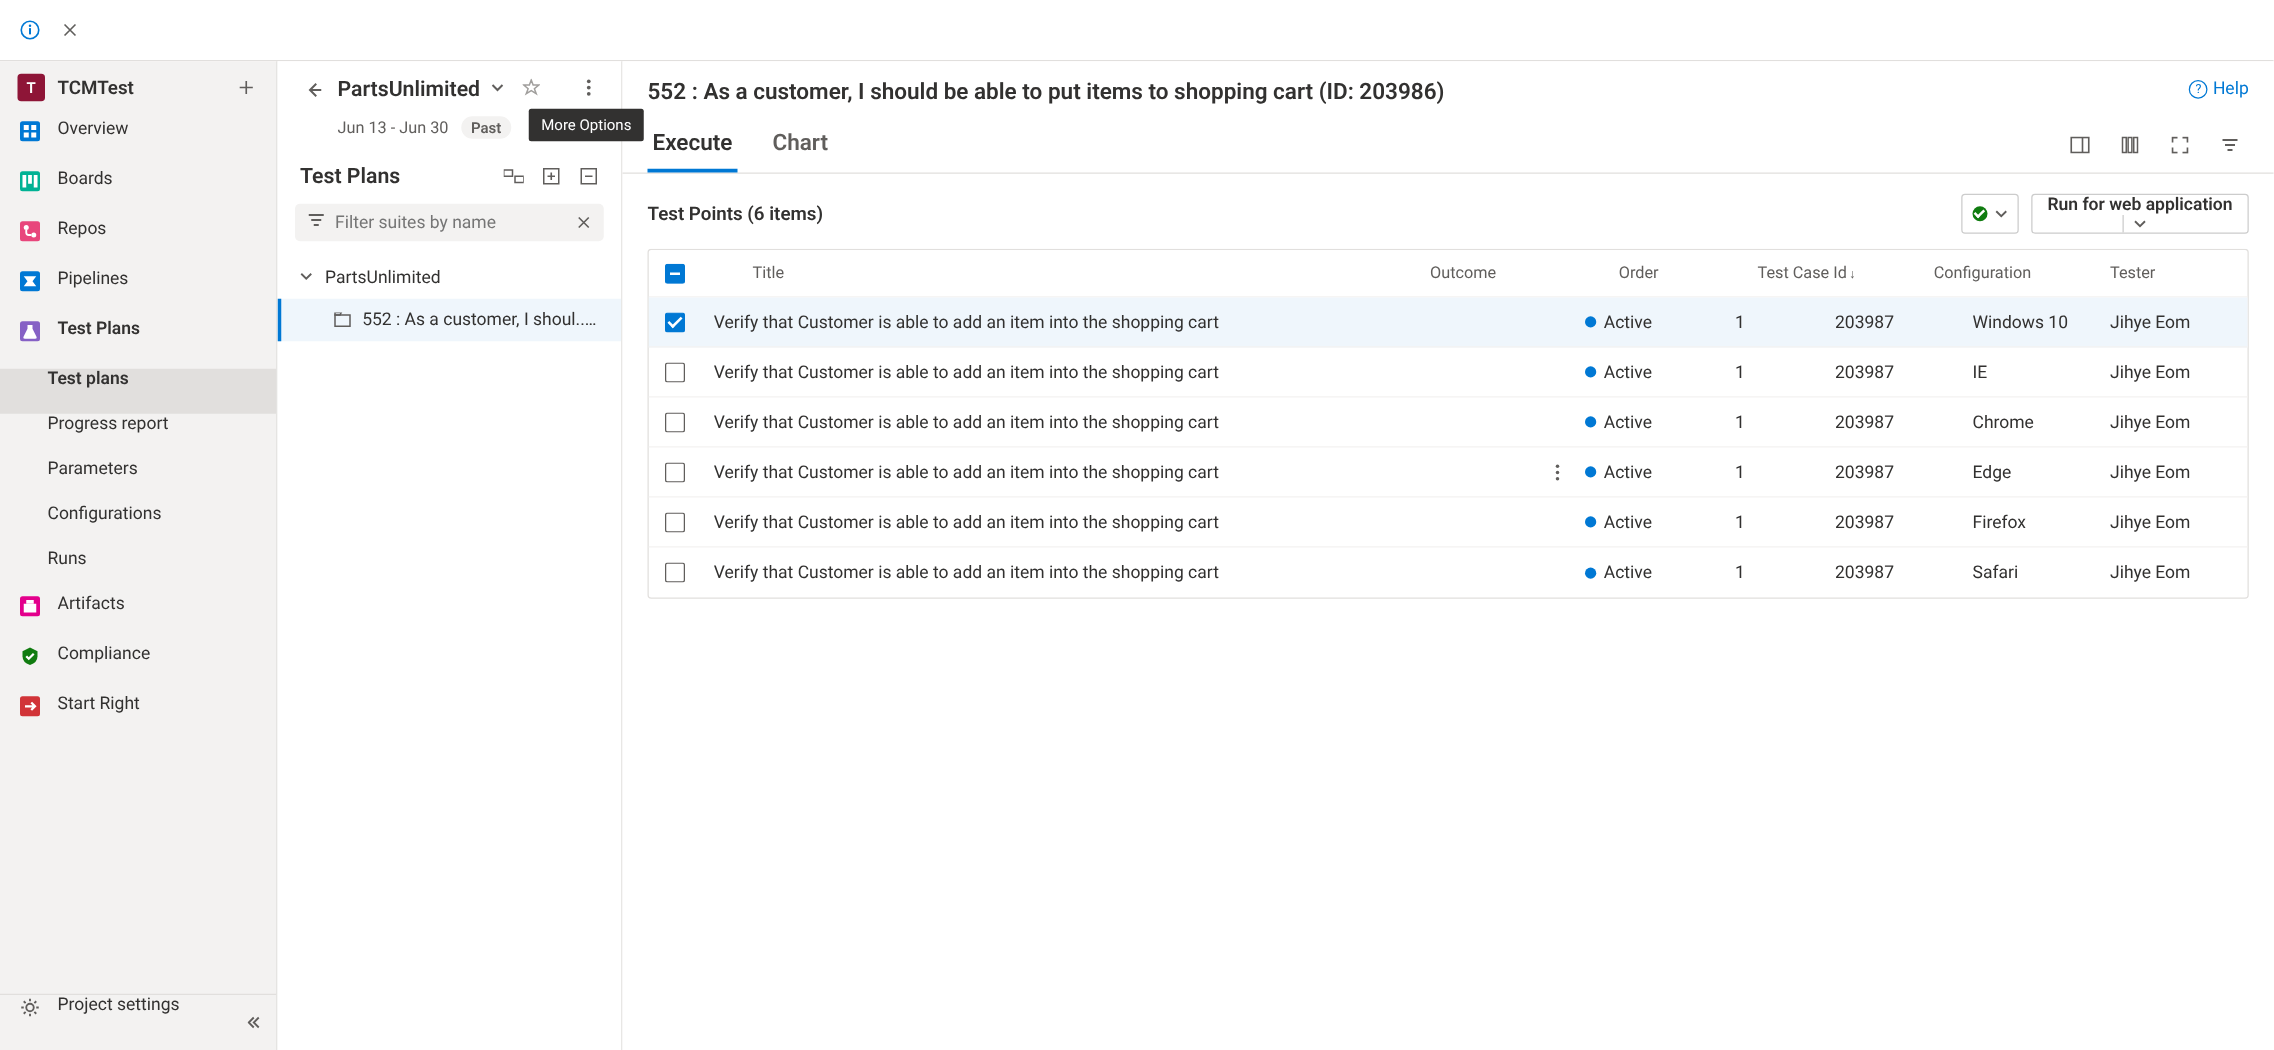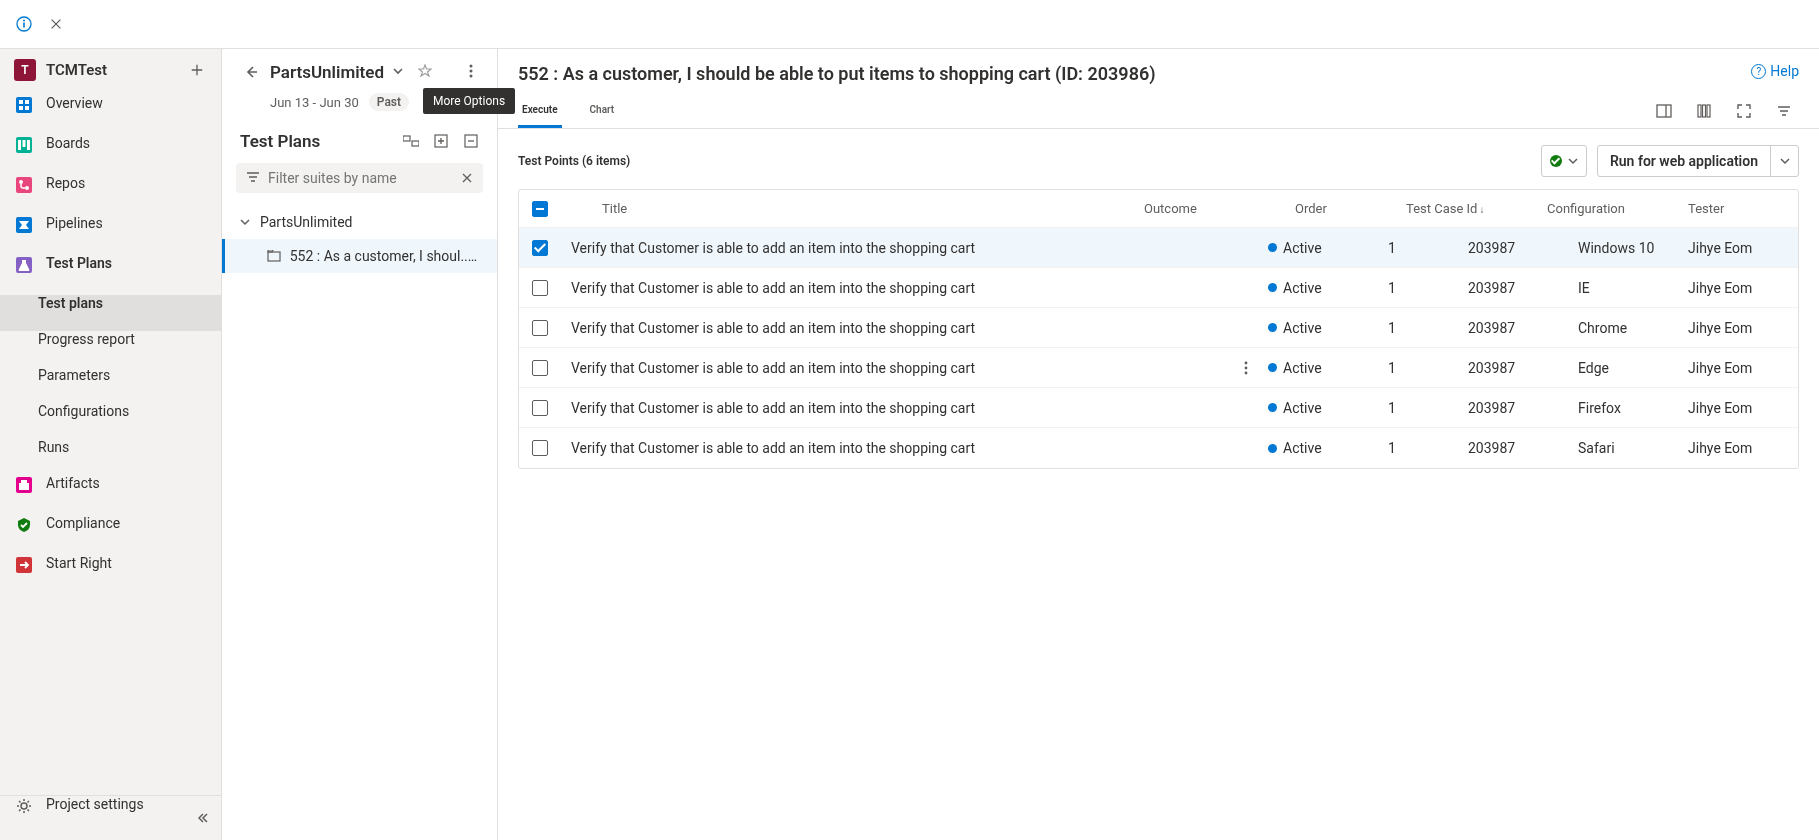--- a/index.html
+++ b/index.html
@@ -70,31 +70,31 @@
 .tree-item .label { overflow: hidden; text-overflow: ellipsis; white-space: nowrap; }
 
 
 .content { flex: 1; display: flex; flex-direction: column; min-width: 0; background: #fff; }
 .content-head { padding: 14px 20px 0 20px; display: flex; align-items: flex-start; }
 .content-head .title { font-weight: 600; font-size: 18px; flex: 1; }
 .content-head .help { color: #0078d4; display: flex; align-items: center; gap: 4px; cursor: pointer; font-size: 14px; }
 .content-head .help-icon { width: 15px; height: 15px; border: 1.5px solid #0078d4; border-radius: 50%; display: flex; align-items: center; justify-content: center; font-size: 10px; }
 
 .tabs-row { display: flex; align-items: center; padding: 0 20px; margin-top: 10px; border-bottom: 1px solid #e1dfdd; }
-.tabs-row .tab { padding: 10px 4px; margin-right: 24px; cursor: pointer; font-size: 10px; font-weight: 600; color: #605e5c; border-bottom: 3px solid transparent; }
+.tabs-row .tab { padding: 10px 4px; margin-right: 24px; cursor: pointer; font-size: 18px; font-weight: 600; color: #605e5c; border-bottom: 3px solid transparent; }
 .tabs-row .tab.active { color: #323130; border-bottom-color: #0078d4; }
 .tabs-row .spacer { flex: 1; }
 .tabs-row .tool { width: 30px; height: 30px; display: flex; align-items: center; justify-content: center; color: #605e5c; cursor: pointer; margin-left: 10px; }
 
 .points-bar { display: flex; align-items: center; padding: 16px 20px 12px 20px; }
-.points-bar .title { font-weight: 600; font-size: 12px; flex: 1; }
+.points-bar .title { font-weight: 600; font-size: 15px; flex: 1; }
 .points-bar .status-btn { border: 1px solid #cccccc; border-radius: 3px; height: 32px; display: flex; align-items: center; padding: 0 8px; gap: 6px; cursor: pointer; margin-right: 10px; }
 .points-bar .status-btn .dot-ok { width: 12px; height: 12px; background: #107c10; border-radius: 50%; position: relative; }
 .points-bar .status-btn .dot-ok::after { content: ""; position: absolute; left: 3px; top: 1px; width: 3px; height: 6px; border: solid #fff; border-width: 0 2px 2px 0; transform: rotate(45deg); }
-.points-bar .run-btn { border: 1px solid #cccccc; border-radius: 3px; height: 32px; display: flex; align-items: center; }
+.points-bar .run-btn { border: 1px solid #cccccc; border-radius: 3px; height: 32px; display: flex; align-items: center; flex-direction: column; }
 .points-bar .run-btn .run-label { padding: 0 12px; cursor: pointer; font-weight: 600; }
 .points-bar .run-btn .split { border-left: 1px solid #cccccc; height: 100%; width: 28px; display: flex; align-items: center; justify-content: center; cursor: pointer; color: #605e5c; }
 
 .grid { flex: 1; overflow: auto; padding: 0 20px 20px 20px; }
 .grid-inner { border: 1px solid #e1dfdd; border-radius: 3px; }
 .grid-head, .grid-row { display: flex; align-items: center; border-bottom: 1px solid #f3f2f1; }
 .grid-head { color: #605e5c; font-size: 13px; height: 38px; gap: 31px; }
 .grid-row { height: 40px; font-size: 14px; }
 .grid-row:last-child { border-bottom: none; }
 .grid-row.selected { background: #eff6fc; }

